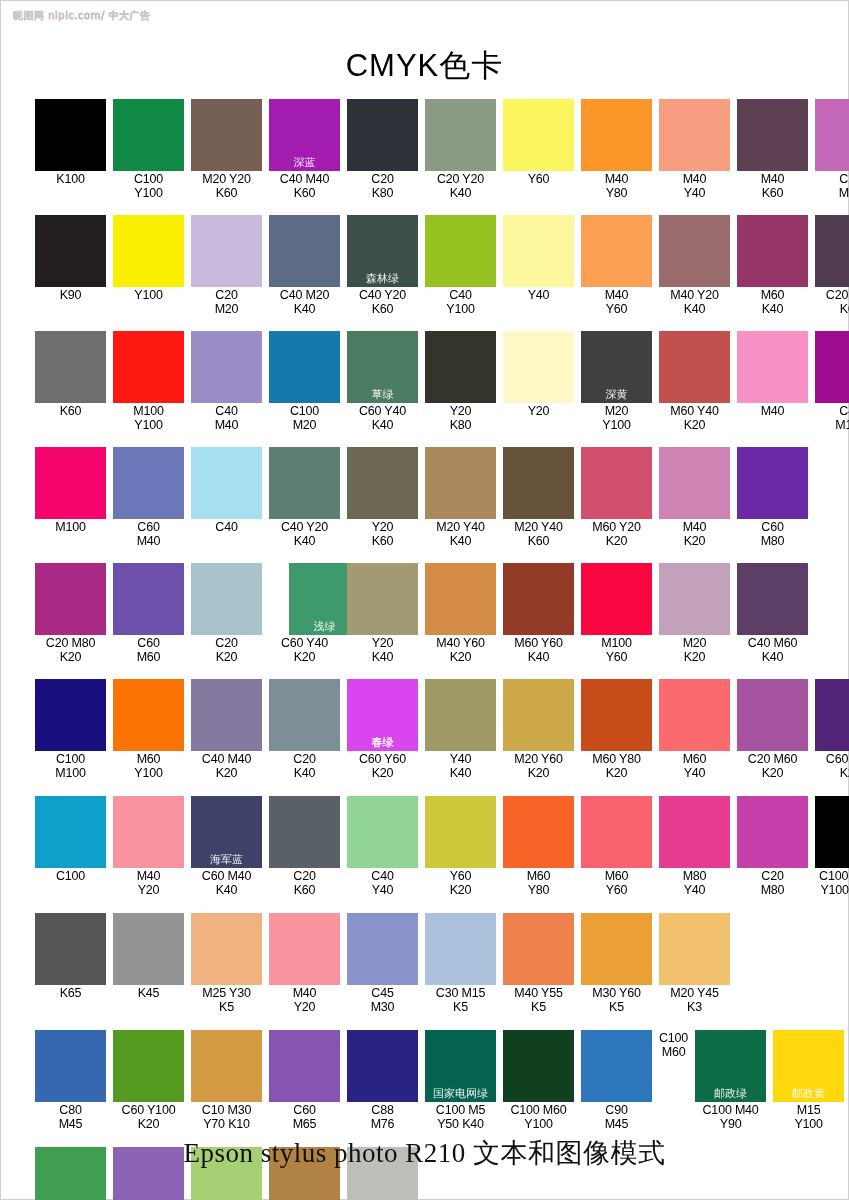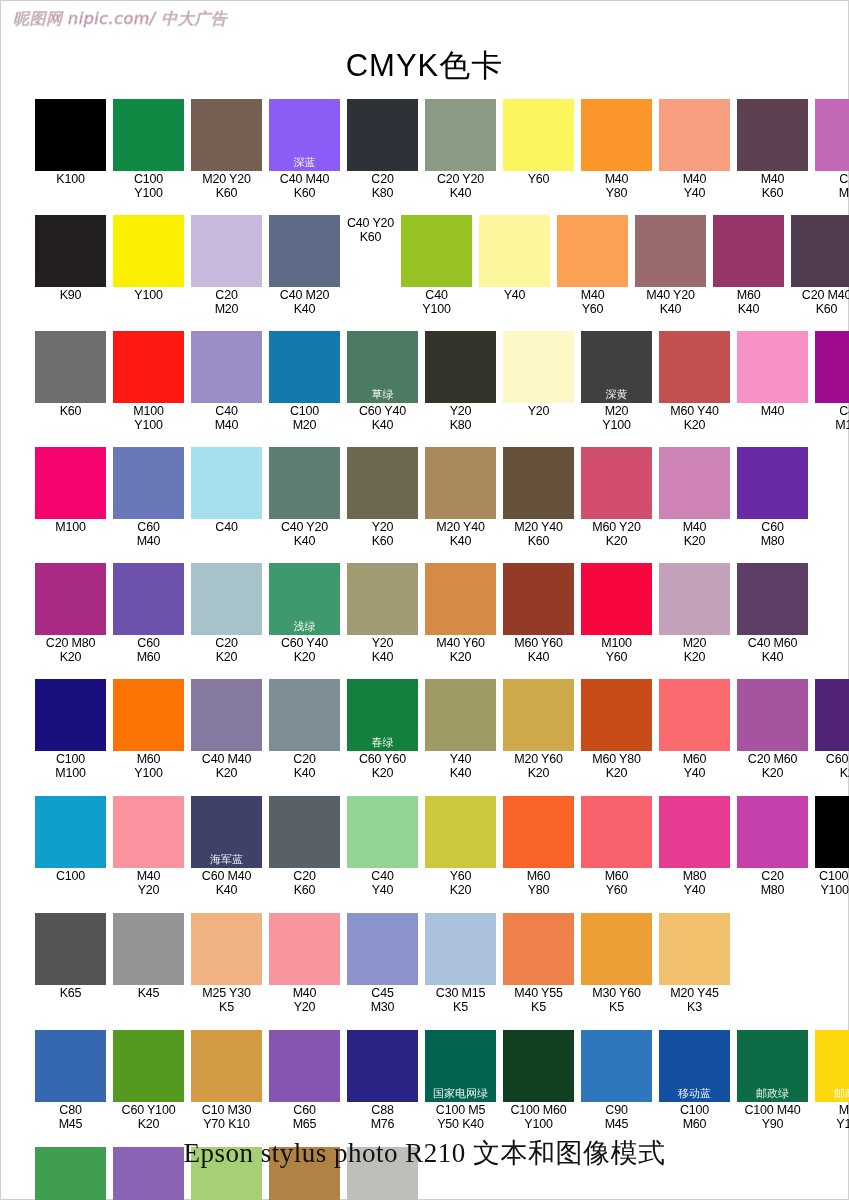--- a/index.html
+++ b/index.html
@@ -12,28 +12,27 @@
   #page{
     position:relative;
     width:849px;height:1200px;
     box-sizing:border-box;
     border:1px solid #cfcfcf;
     background:#fff;
   }
   
   #watermark{
     position:absolute;left:12px;top:8px;
-    font-size:16px;letter-spacing:.5px;
+    font-size:10px;letter-spacing:.5px;
     color:#ec4899;
     -webkit-text-stroke:0.8px #c9c9c9;
     text-shadow:
        0 0 1px #c9c9c9;
     white-space:nowrap;
     font-family:"DejaVu Sans",sans-serif;
-    font-style:italic;
   }
   
   #title{
     position:absolute;left:0;right:0;top:44px;
     text-align:center;
     font-size:31px;
     color:#000;
     letter-spacing:1px;
     font-family:"Liberation Sans","DejaVu Sans",sans-serif;
   }
@@ -109,21 +108,21 @@
         </div>
         <div class="cell">
           <div class="swatch" style="background: rgb(16, 137, 68);"></div>
           <div class="lbl"><span>C100</span><span class="l2">Y100</span></div>
         </div>
         <div class="cell">
           <div class="swatch" style="background: rgb(118, 96, 84);"></div>
           <div class="lbl"><span>M20 Y20</span><span class="l2">K60</span></div>
         </div>
         <div class="cell">
-          <div class="swatch" style="background: #8b5cf6; text-decoration: underline;">
+          <div class="swatch" style="background: #a21caf; text-decoration: underline;">
             <div class="ann">深蓝</div>
           </div>
           <div class="lbl"><span>C40 M40</span><span class="l2">K60</span></div>
         </div>
         <div class="cell">
           <div class="swatch" style="background: rgb(45, 50, 57);"></div>
           <div class="lbl"><span>C20</span><span class="l2">K80</span></div>
         </div>
         <div class="cell">
           <div class="swatch" style="background: rgb(139, 154, 133);"></div>
@@ -162,20 +161,23 @@
         </div>
         <div class="cell">
           <div class="swatch" style="background: rgb(201, 185, 221);"></div>
           <div class="lbl"><span>C20</span><span class="l2">M20</span></div>
         </div>
         <div class="cell">
           <div class="swatch" style="background: rgb(94, 107, 134);"></div>
           <div class="lbl"><span>C40 M20</span><span class="l2">K40</span></div>
         </div>
         <div class="cell">
+          <div class="swatch" style="background: rgb(60, 79, 72);">
+            <div class="ann">森林绿</div>
+          </div>
           <div class="lbl"><span>C40 Y20</span><span class="l2">K60</span></div>
         </div>
         <div class="cell">
           <div class="swatch" style="background: rgb(151, 195, 34);"></div>
           <div class="lbl"><span>C40</span><span class="l2">Y100</span></div>
         </div>
         <div class="cell">
           <div class="swatch" style="background: rgb(252, 247, 156);"></div>
           <div class="lbl"><span>Y40</span></div>
         </div>
@@ -298,21 +300,21 @@
         </div>
         <div class="cell">
           <div class="swatch" style="background: rgb(110, 81, 172);"></div>
           <div class="lbl"><span>C60</span><span class="l2">M60</span></div>
         </div>
         <div class="cell">
           <div class="swatch" style="background: rgb(168, 194, 201);"></div>
           <div class="lbl"><span>C20</span><span class="l2">K20</span></div>
         </div>
         <div class="cell">
-          <div class="swatch" style="background: rgb(62, 154, 108);">
+          <div class="swatch" style="background: rgb(62, 154, 108); margin-left: 20px;">
             <div class="ann">浅绿</div>
           </div>
           <div class="lbl"><span>C60 Y40</span><span class="l2">K20</span></div>
         </div>
         <div class="cell">
           <div class="swatch" style="background: rgb(162, 154, 114);"></div>
           <div class="lbl"><span>Y20</span><span class="l2">K40</span></div>
         </div>
         <div class="cell">
           <div class="swatch" style="background: rgb(212, 139, 69);"></div>
@@ -347,21 +349,21 @@
         </div>
         <div class="cell">
           <div class="swatch" style="background: rgb(133, 121, 160);"></div>
           <div class="lbl"><span>C40 M40</span><span class="l2">K20</span></div>
         </div>
         <div class="cell">
           <div class="swatch" style="background: rgb(126, 142, 150);"></div>
           <div class="lbl"><span>C20</span><span class="l2">K40</span></div>
         </div>
         <div class="cell">
-          <div class="swatch" style="background: #15803d;">
+          <div class="swatch" style="background: #d946ef; font-weight: bold;">
             <div class="ann">春绿</div>
           </div>
           <div class="lbl"><span>C60 Y60</span><span class="l2">K20</span></div>
         </div>
         <div class="cell">
           <div class="swatch" style="background: rgb(160, 154, 101);"></div>
           <div class="lbl"><span>Y40</span><span class="l2">K40</span></div>
         </div>
         <div class="cell">
           <div class="swatch" style="background: rgb(205, 169, 74);"></div>
@@ -502,23 +504,20 @@
         </div>
         <div class="cell">
           <div class="swatch" style="background: rgb(16, 64, 31);"></div>
           <div class="lbl"><span>C100 M60</span><span class="l2">Y100</span></div>
         </div>
         <div class="cell">
           <div class="swatch" style="background: rgb(47, 119, 189);"></div>
           <div class="lbl"><span>C90</span><span class="l2">M45</span></div>
         </div>
         <div class="cell">
-          <div class="swatch" style="background: rgb(20, 80, 161);">
-            <div class="ann">移动蓝</div>
-          </div>
           <div class="lbl"><span>C100</span><span class="l2">M60</span></div>
         </div>
         <div class="cell">
           <div class="swatch" style="background: rgb(13, 107, 70);">
             <div class="ann">邮政绿</div>
           </div>
           <div class="lbl"><span>C100 M40</span><span class="l2">Y90</span></div>
         </div>
         <div class="cell">
           <div class="swatch" style="background: rgb(252, 216, 13);">

